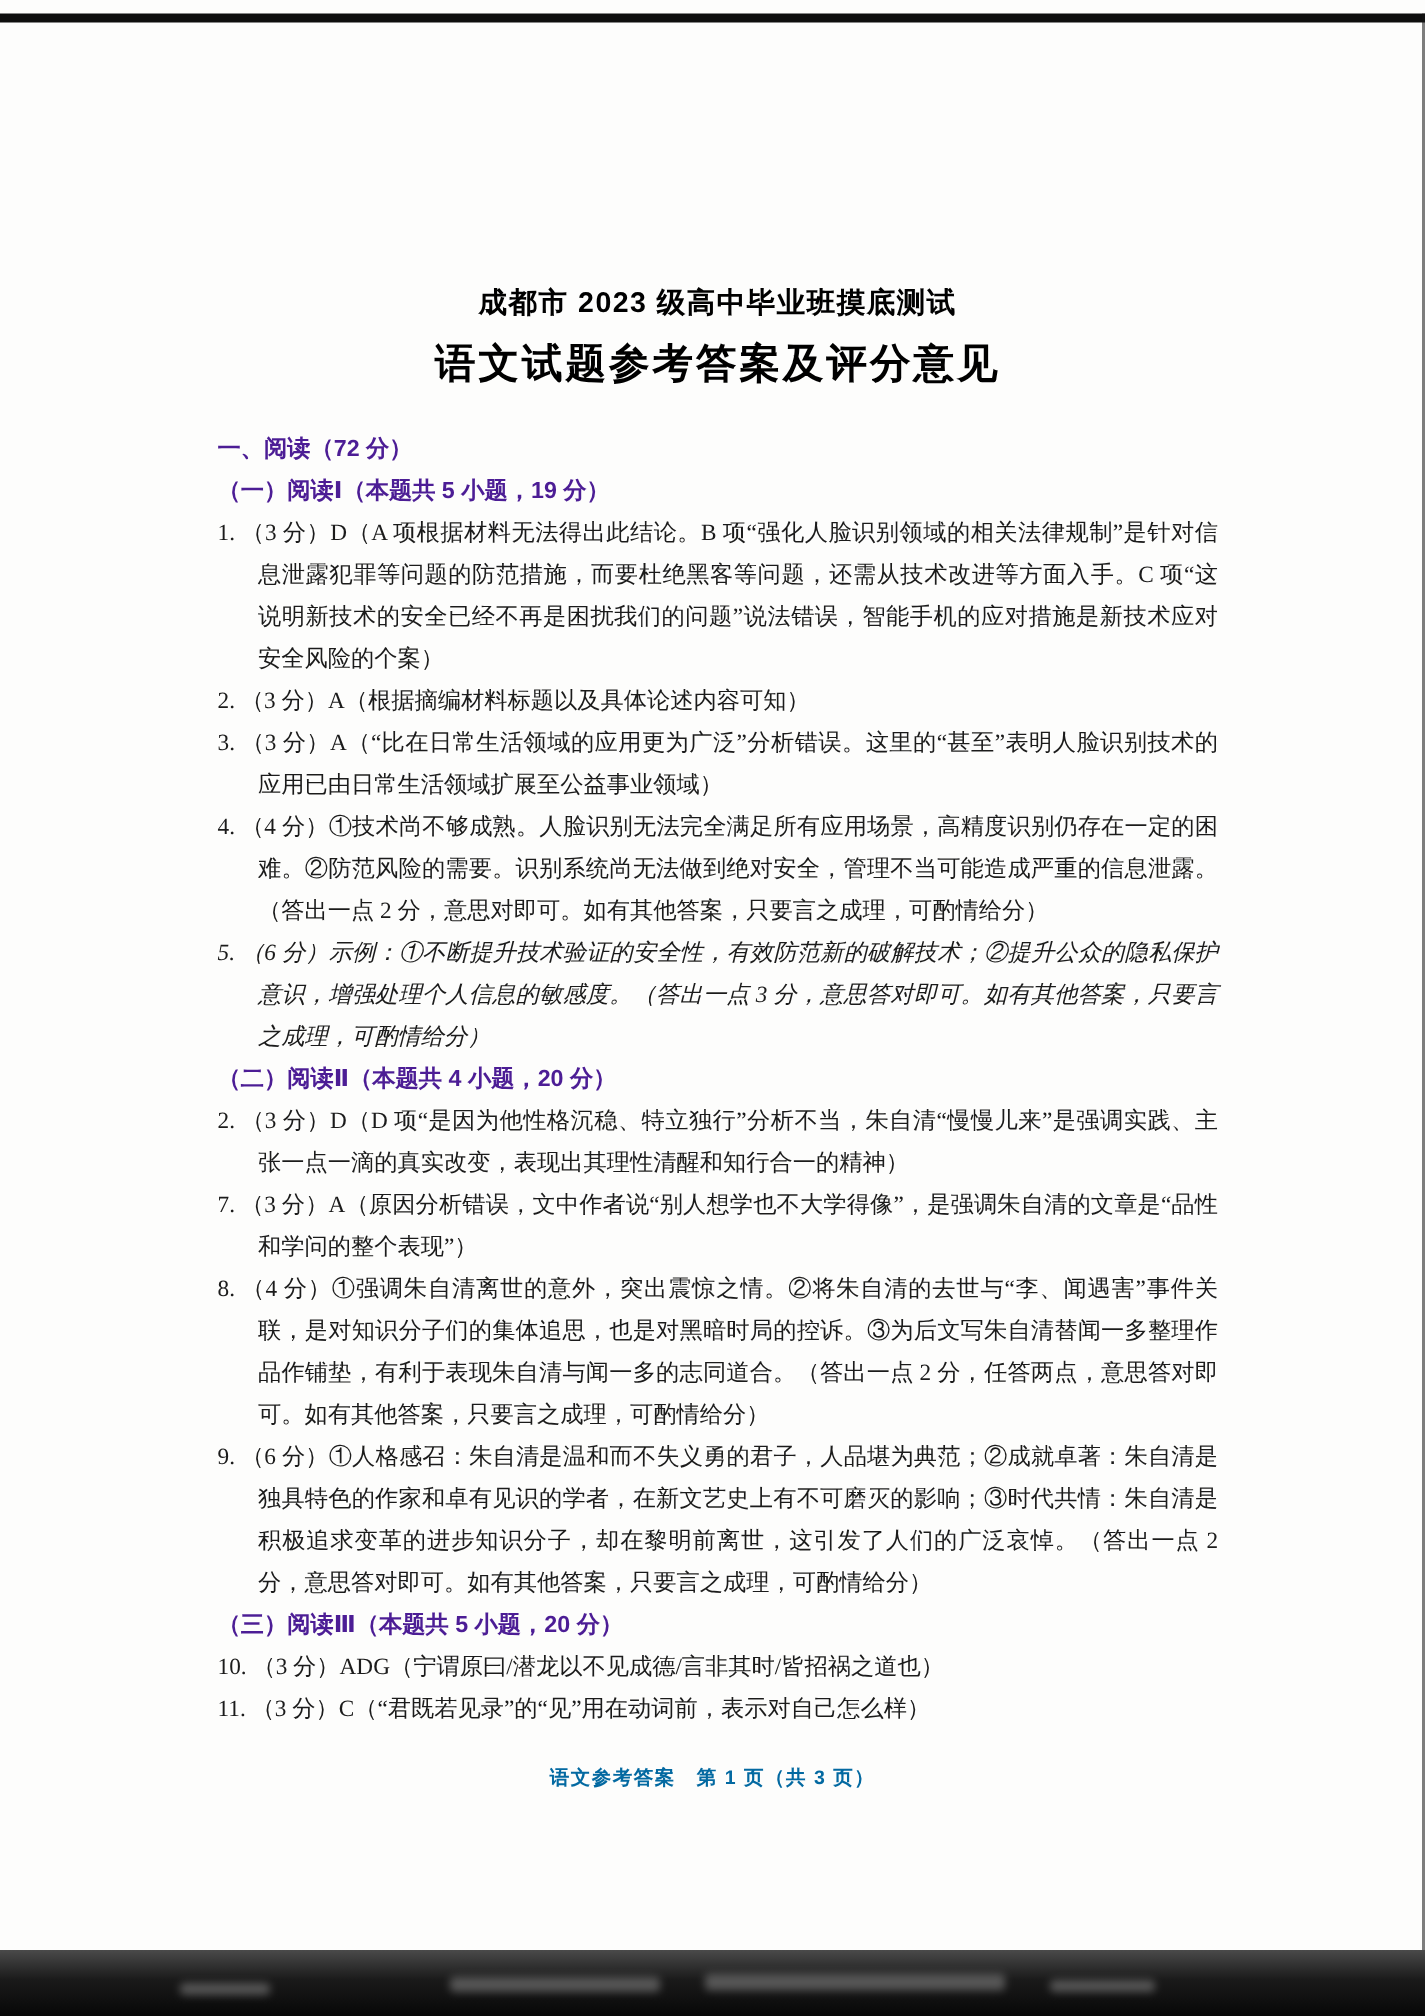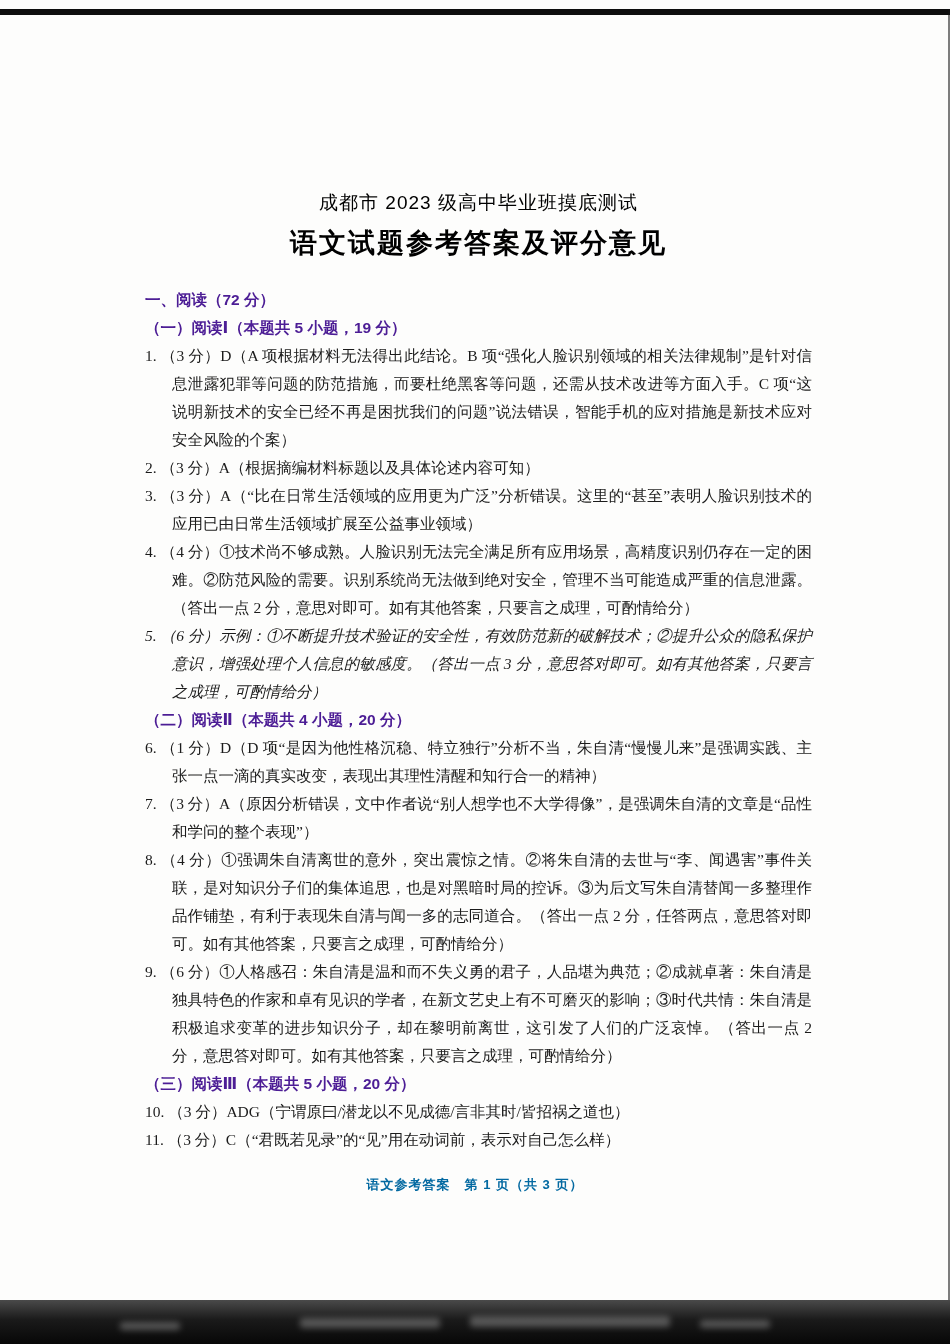--- a/index.html
+++ b/index.html
@@ -49,21 +49,21 @@
   .page {
     position: absolute;
     top: 0; left: 0; right: 0; bottom: 44px;
     padding: 190px 138px 0 145px;
     box-sizing: border-box;
   }
   .title1 {
     margin: 0;
     text-align: center;
     font-family: "Liberation Sans", "DejaVu Sans", sans-serif;
-    font-weight: 400;
+    font-weight: 700;
     font-size: 19px;
     line-height: 26px;
     color: #000;
     letter-spacing: 1px;
   }
   .title2 {
     margin: 12px 0 0 0;
     text-align: center;
     font-family: Liberation Mono, monospace;
     font-weight: 700;
@@ -121,21 +121,21 @@
 
     <div class="content">
       <p class="heading">一、阅读（72 分）</p>
       <p class="heading">（一）阅读Ⅰ（本题共 5 小题，19 分）</p>
       <p class="item">1. （3 分）D（A 项根据材料无法得出此结论。B 项“强化人脸识别领域的相关法律规制”是针对信息泄露犯罪等问题的防范措施，而要杜绝黑客等问题，还需从技术改进等方面入手。C 项“这说明新技术的安全已经不再是困扰我们的问题”说法错误，智能手机的应对措施是新技术应对安全风险的个案）</p>
       <p class="item">2. （3 分）A（根据摘编材料标题以及具体论述内容可知）</p>
       <p class="item">3. （3 分）A（“比在日常生活领域的应用更为广泛”分析错误。这里的“甚至”表明人脸识别技术的应用已由日常生活领域扩展至公益事业领域）</p>
       <p class="item">4. （4 分）①技术尚不够成熟。人脸识别无法完全满足所有应用场景，高精度识别仍存在一定的困难。②防范风险的需要。识别系统尚无法做到绝对安全，管理不当可能造成严重的信息泄露。（答出一点 2 分，意思对即可。如有其他答案，只要言之成理，可酌情给分）</p>
       <p class="item kai">5. （6 分）示例：①不断提升技术验证的安全性，有效防范新的破解技术；②提升公众的隐私保护意识，增强处理个人信息的敏感度。（答出一点 3 分，意思答对即可。如有其他答案，只要言之成理，可酌情给分）</p>
       <p class="heading">（二）阅读Ⅱ（本题共 4 小题，20 分）</p>
-      <p class="item">6. （1 分）D（D 项“是因为他性格沉稳、特立独行”分析不当，朱自清“慢慢儿来”是强调实践、主张一点一滴的真实改变，表现出其理性清醒和知行合一的精神）</p>
+      <p class="item">2. （3 分）D（D 项“是因为他性格沉稳、特立独行”分析不当，朱自清“慢慢儿来”是强调实践、主张一点一滴的真实改变，表现出其理性清醒和知行合一的精神）</p>
       <p class="item">7. （3 分）A（原因分析错误，文中作者说“别人想学也不大学得像”，是强调朱自清的文章是“品性和学问的整个表现”）</p>
       <p class="item">8. （4 分）①强调朱自清离世的意外，突出震惊之情。②将朱自清的去世与“李、闻遇害”事件关联，是对知识分子们的集体追思，也是对黑暗时局的控诉。③为后文写朱自清替闻一多整理作品作铺垫，有利于表现朱自清与闻一多的志同道合。（答出一点 2 分，任答两点，意思答对即可。如有其他答案，只要言之成理，可酌情给分）</p>
       <p class="item">9. （6 分）①人格感召：朱自清是温和而不失义勇的君子，人品堪为典范；②成就卓著：朱自清是独具特色的作家和卓有见识的学者，在新文艺史上有不可磨灭的影响；③时代共情：朱自清是积极追求变革的进步知识分子，却在黎明前离世，这引发了人们的广泛哀悼。（答出一点 2 分，意思答对即可。如有其他答案，只要言之成理，可酌情给分）</p>
       <p class="heading">（三）阅读Ⅲ（本题共 5 小题，20 分）</p>
       <p class="item">10. （3 分）ADG（宁谓原曰/潜龙以不见成德/言非其时/皆招祸之道也）</p>
       <p class="item">11. （3 分）C（“君既若见录”的“见”用在动词前，表示对自己怎么样）</p>
     </div>
 
     <div class="footer">语文参考答案　第 1 页（共 3 页）</div>
   </div>

